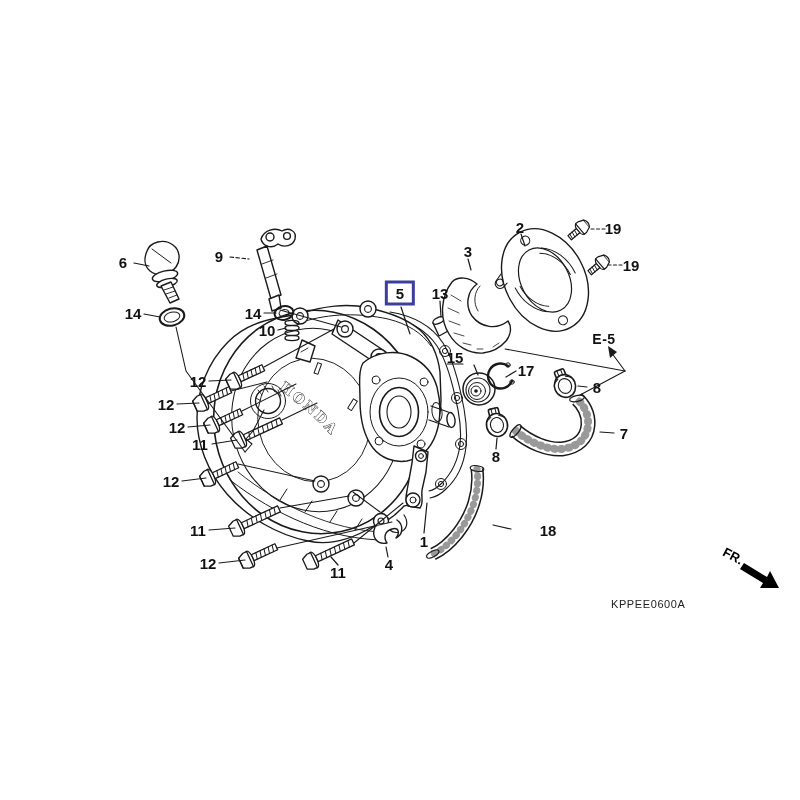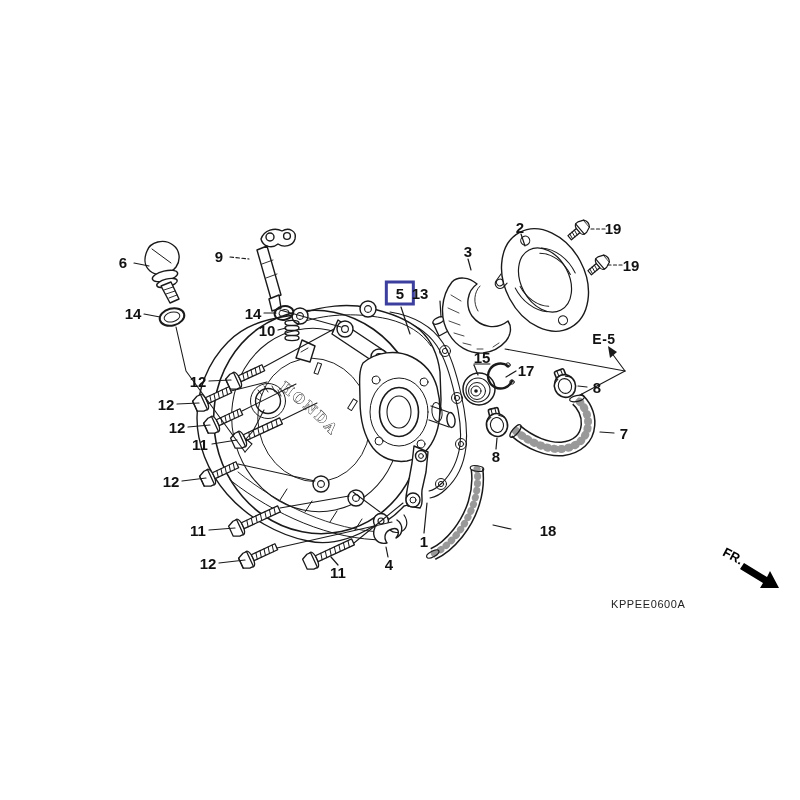--- a/index.html
+++ b/index.html
@@ -324,20 +324,20 @@
       <div class="callout" style="left: 198px; top: 530px;">11</div>
       <div class="callout" style="left: 208px; top: 563px;">12</div>
       <div class="callout" style="left: 338px; top: 572px;">11</div>
       <div class="callout" style="left: 389px; top: 564px;">4</div>
       <div class="callout" style="left: 424px; top: 541px;">1</div>
       <div class="callout" style="left: 548px; top: 530px;">18</div>
       <div class="callout" style="left: 496px; top: 456px;">8</div>
       <div class="callout" style="left: 624px; top: 433px;">7</div>
       <div class="callout" style="left: 597px; top: 387px;">8</div>
       <div class="callout" style="left: 526px; top: 370px;">17</div>
-      <div class="callout" style="left: 482px; top: 357px; text-decoration: underline;">15</div>
-      <div class="callout" style="left: 420px; top: 293px;">13</div>
+      <div class="callout" style="left: 455px; top: 357px; text-decoration: underline;">15</div>
+      <div class="callout" style="left: 440px; top: 293px;">13</div>
       <div class="callout" style="left: 468px; top: 251px;">3</div>
       <div class="callout" style="left: 520px; top: 227px;">2</div>
       <div class="callout" style="left: 613px; top: 228px;">19</div>
       <div class="callout" style="left: 631px; top: 265px;">19</div>
     </div>
 </div>
 
 </body></html>

